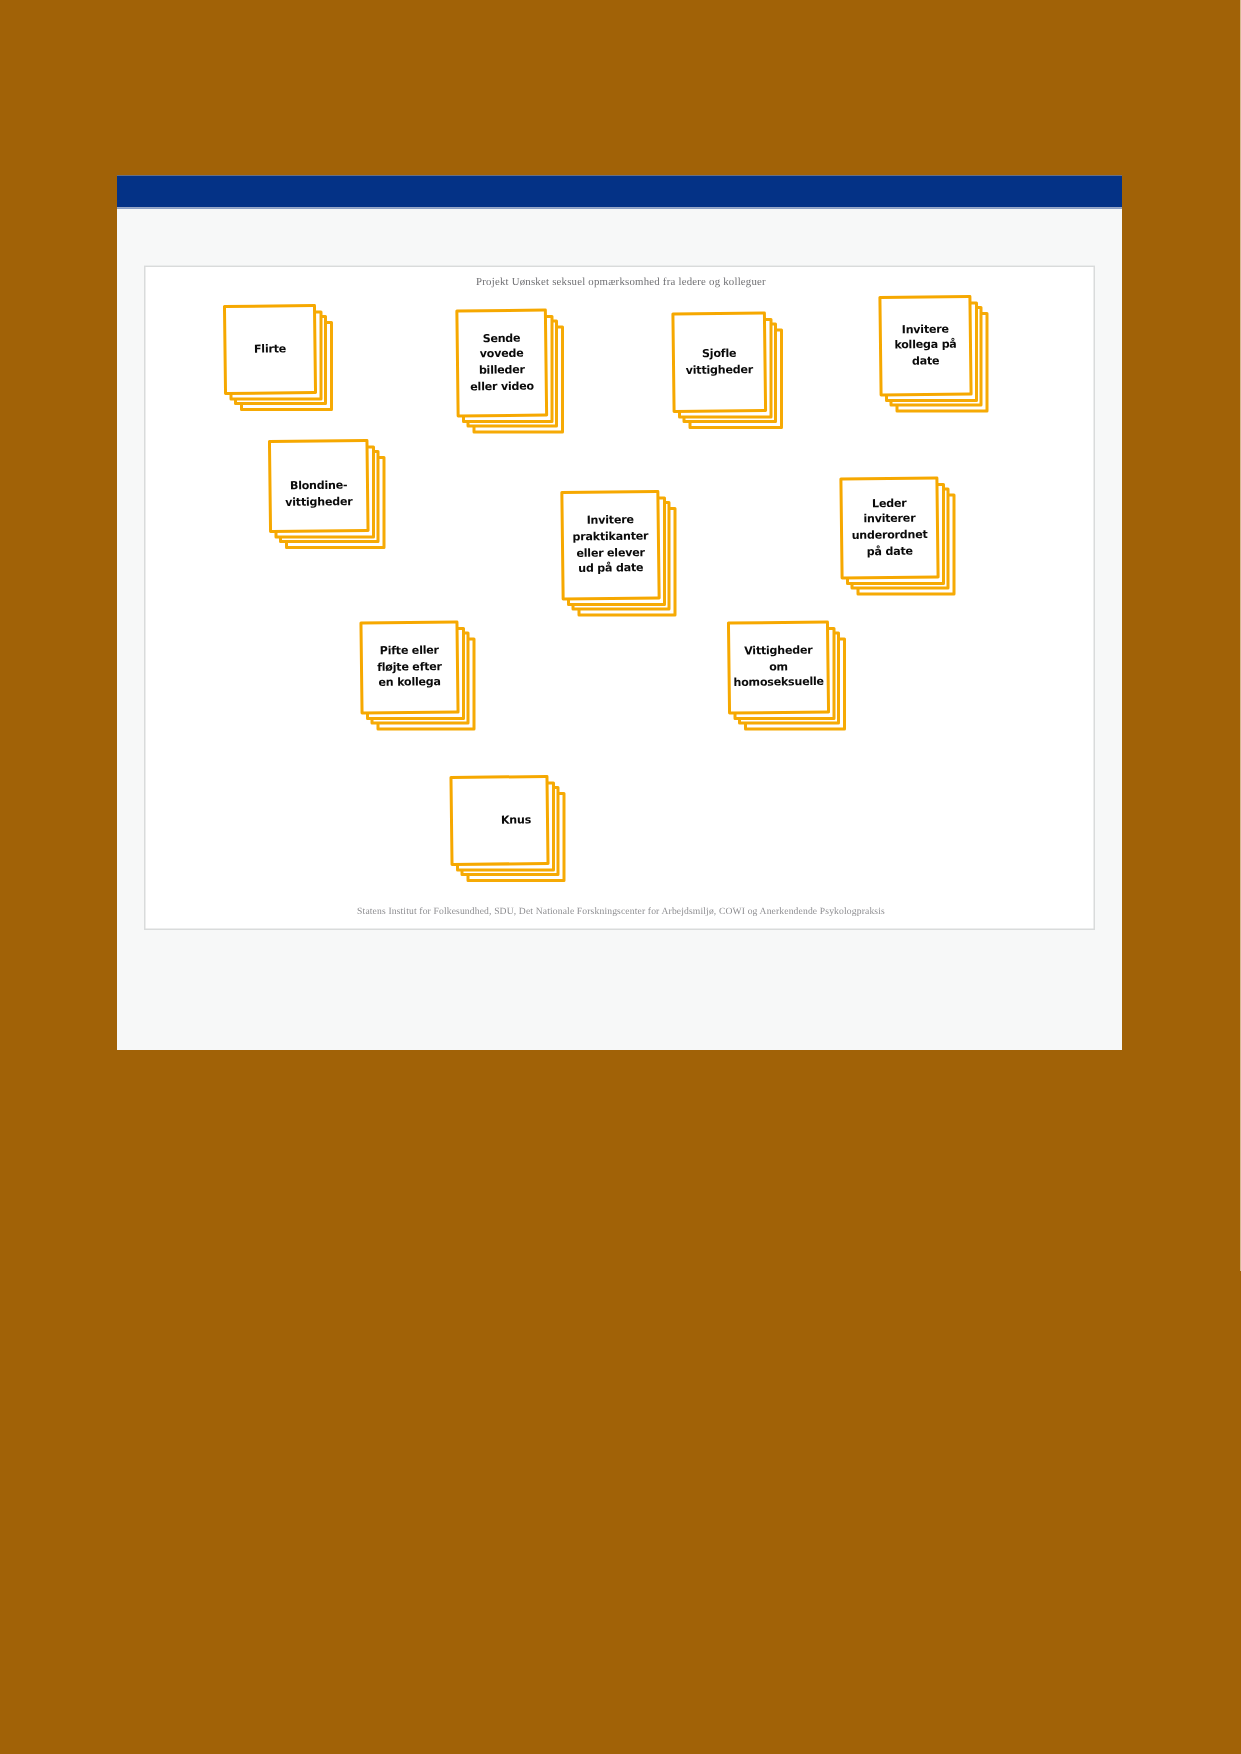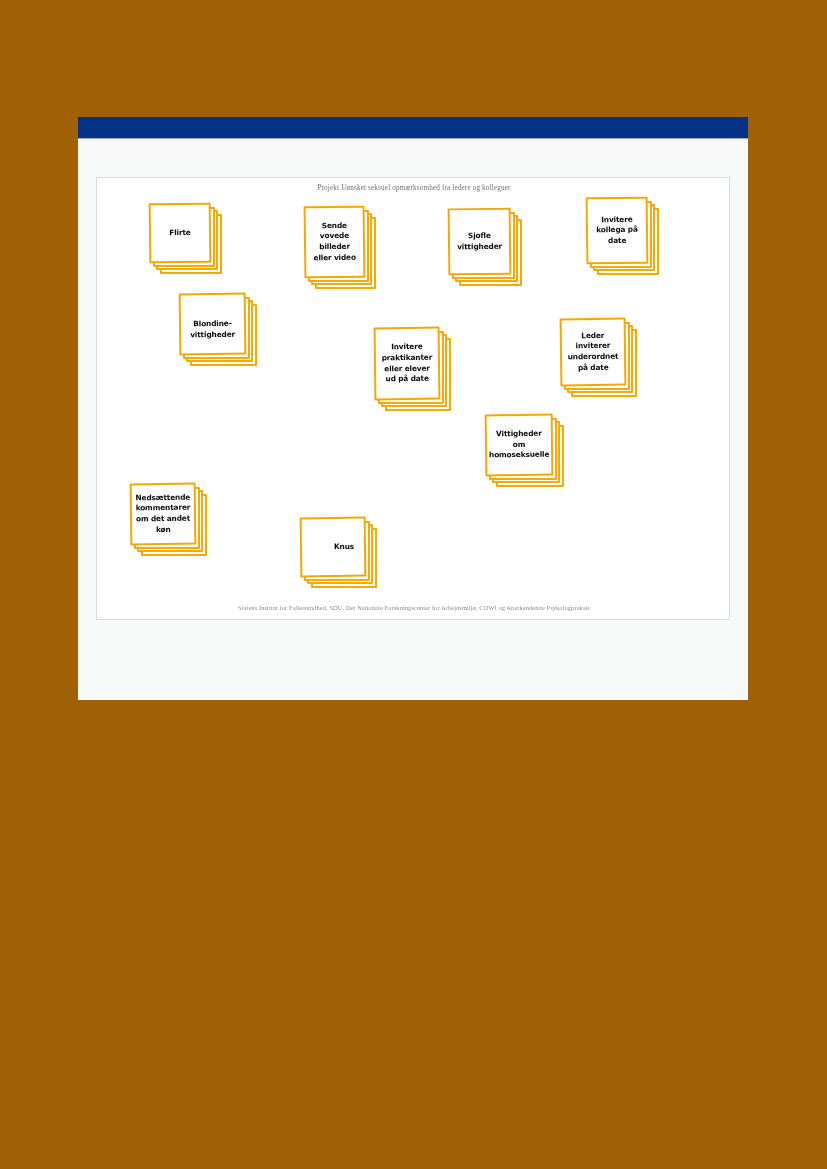--- a/index.html
+++ b/index.html
@@ -202,41 +202,40 @@
         <div class="sheet back3" style="width:66px;height:68px;"></div>
         <div class="sheet back2" style="width:66px;height:68px;"></div>
         <div class="sheet back1" style="width:66px;height:68px;"></div>
         <div class="sheet front" style="width:66px;height:68px;"></div>
         <div class="label">Leder
 inviterer
 underordnet
 på date</div>
       </div>
 
+      <div class="note" style="left:143px; top:236px; width:66px; height:62px;">
+        <div class="sheet back3" style="width:66px;height:62px;"></div>
+        <div class="sheet back2" style="width:66px;height:62px;"></div>
+        <div class="sheet back1" style="width:66px;height:62px;"></div>
+        <div class="sheet front" style="width:66px;height:62px;"></div>
+        <div class="label">Pifte eller
+fløjte efter
+en kollega</div>
+      </div>
 
       <div class="note" style="left:388px; top:236px; width:68px; height:62px;">
         <div class="sheet back3" style="width:68px;height:62px;"></div>
         <div class="sheet back2" style="width:68px;height:62px;"></div>
         <div class="sheet back1" style="width:68px;height:62px;"></div>
         <div class="sheet front" style="width:68px;height:62px;"></div>
         <div class="label">Vittigheder
 om
 homoseksuelle</div>
       </div>
 
-      <div class="note" style="left:33px; top:305px; width:66px; height:62px;">
-        <div class="sheet back3" style="width:66px;height:62px;"></div>
-        <div class="sheet back2" style="width:66px;height:62px;"></div>
-        <div class="sheet back1" style="width:66px;height:62px;"></div>
-        <div class="sheet front" style="width:66px;height:62px;"></div>
-        <div class="label">Nedsættende
-kommentarer
-om det andet
-køn</div>
-      </div>
 
       <div class="note" style="left:203px; top:339px; width:88px; height:60px;">
         <div class="sheet back3" style="width:66px;height:60px;"></div>
         <div class="sheet back2" style="width:66px;height:60px;"></div>
         <div class="sheet back1" style="width:66px;height:60px;"></div>
         <div class="sheet front" style="width:66px;height:60px;"></div>
         <div class="label big">Knus</div>
       </div>
 
 

